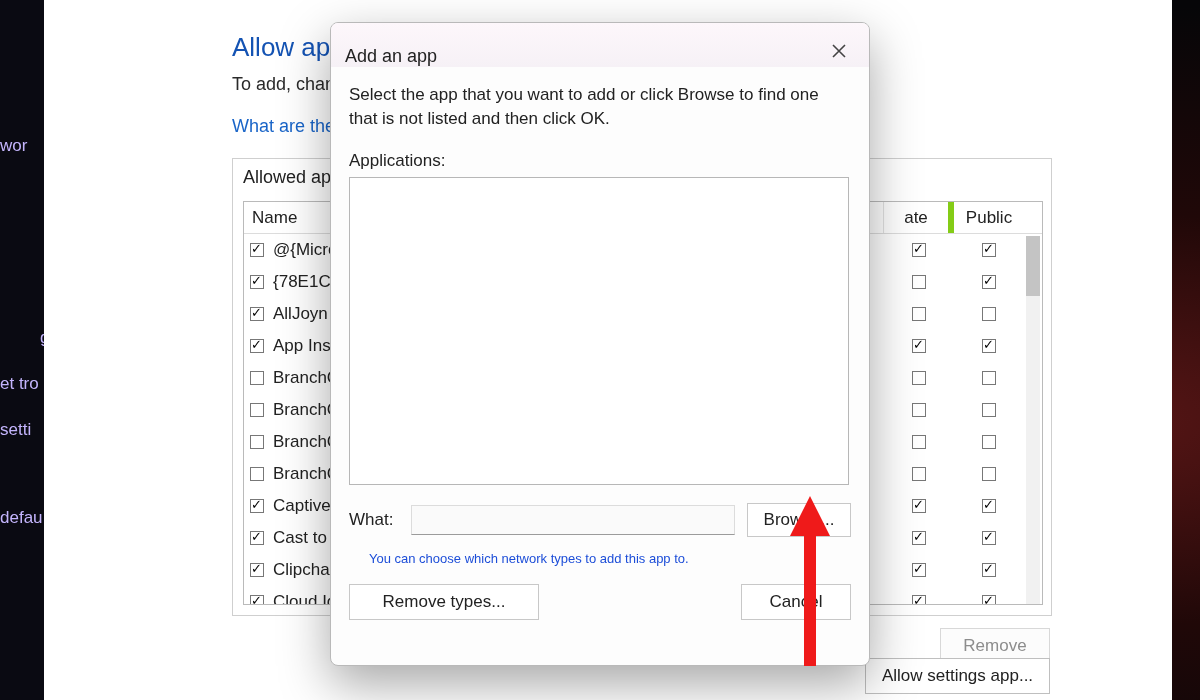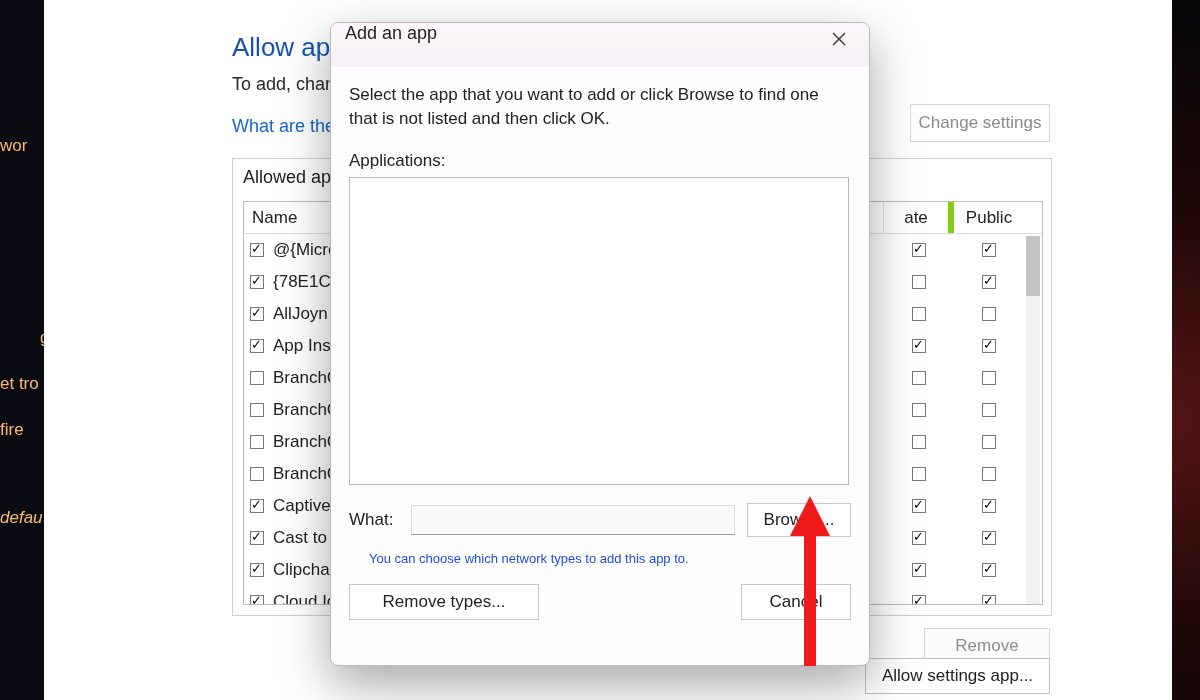--- a/index.html
+++ b/index.html
@@ -8,21 +8,21 @@
   
   .desktop-backdrop {
     position:absolute; inset:0;
     background: radial-gradient(ellipse at 90% 60%, #5a1616 0%, #200808 35%, #060608 70%);
   }
   .sidebar-frag {
     position:absolute; left:0; top:0; width:44px; height:700px;
     background:#0a0a12;
   }
   .sidebar-frag span {
-    position:absolute; left:0; color:#fdba74; font-size:17px; white-space:nowrap;
+    position:absolute; left:0; color:#c4b5fd; font-size:17px; white-space:nowrap;
   }
 
   
   .panel {
     position:absolute; left:44px; top:0; width:1128px; height:700px;
     background:#ffffff;
   }
 
   .page-title {
     position:absolute; left:188px; top:32px;
@@ -70,39 +70,39 @@
   .row .pcb { width:70px; display:flex; justify-content:center; }
   .row .pcb span { width:14px; height:14px; border:1px solid #777; display:inline-block; position:relative; }
   .row .pcb span.checked::after { content:"✓"; position:absolute; top:-3px; left:0px; font-size:13px; color:#000; }
   .row .scrollgap { width:18px; }
   .scrollbar {
     position:absolute; right:2px; top:2px; width:14px; height:368px; background:#f1f1f1;
   }
   .scrollbar .thumb { position:absolute; top:0; left:0; width:14px; height:60px; background:#c4c4c4; }
 
   .remove-btn {
-    position:absolute; right:122px; top:628px; width:126px; height:36px;
+    position:absolute; right:122px; top:628px; width:110px; height:36px;
     border:1px solid #d8d8d8; background:#fcfcfc; color:#8d8d8d; font-size:17px;
     display:flex; align-items:center; justify-content:center;
   }
   .allow-another {
     position:absolute; right:122px; top:676px; transform:translateY(-18px);
     width:185px; height:36px; border:1px solid #bfbfbf; background:#fff; color:#222;
     font-size:17px; display:flex; align-items:center; justify-content:center;
   }
 
   
   .dialog {
     position:absolute; left:330px; top:22px; width:540px; height:644px;
     background:#fdfdfd; border:1px solid #b9b9b9; border-radius:8px;
     box-shadow:0 18px 50px rgba(0,0,0,.35);
     overflow:hidden;
   }
   .dlg-titlebar {
-    height:44px; display:flex; align-items:flex-start; padding:0 14px;
+    height:44px; display:flex; align-items:flex-end; padding:0 14px;
     background:linear-gradient(#fdf7fb,#f6f1f6);
     font-size:18px; color:#222;
   }
   .dlg-titlebar .spacer { flex:1; }
   .dlg-close { width:32px; height:32px; display:flex; align-items:center; justify-content:center; color:#444; }
   .dlg-close svg { width:16px; height:16px; }
   .dlg-body { padding:16px 18px 12px 18px; color:#222; font-size:17px; }
   .dlg-instructions { line-height:1.4; margin-bottom:20px; }
   .dlg-label { margin-bottom:6px; }
   .apps-list {
@@ -134,31 +134,30 @@
 </style>
 </head>
 <body>
 
 <div class="desktop-backdrop"></div>
 
 <div class="sidebar-frag">
     <span style="top: 136px;">wor</span>
     <span style="top: 328px; padding-left: 40px;">gh fire</span>
     <span style="top: 374px;">et tro</span>
-    <span style="top: 420px;">fire</span>
-    <span style="top: 508px; font-style: italic;">defau</span>
+    <span style="top: 420px;">setti</span>
+    <span style="top: 508px;">defau</span>
   </div>
 
 <div class="panel">
 
   <div class="page-title">Allow apps to</div>
   <div class="page-desc">To add, change or</div>
   <a class="risks-link1" href="#">What are the risks</a>
 
-  <div class="change-settings">Change settings</div>
 
   <div class="group-box">
     <div class="group-label">Allowed apps an</div>
     <div class="list">
       <div class="list-header">
         <div class="col-name">Name</div>
         <div class="col-priv">ate</div>
         <div class="col-pub">Public</div>
         <div class="col-scroll"></div>
       </div>

